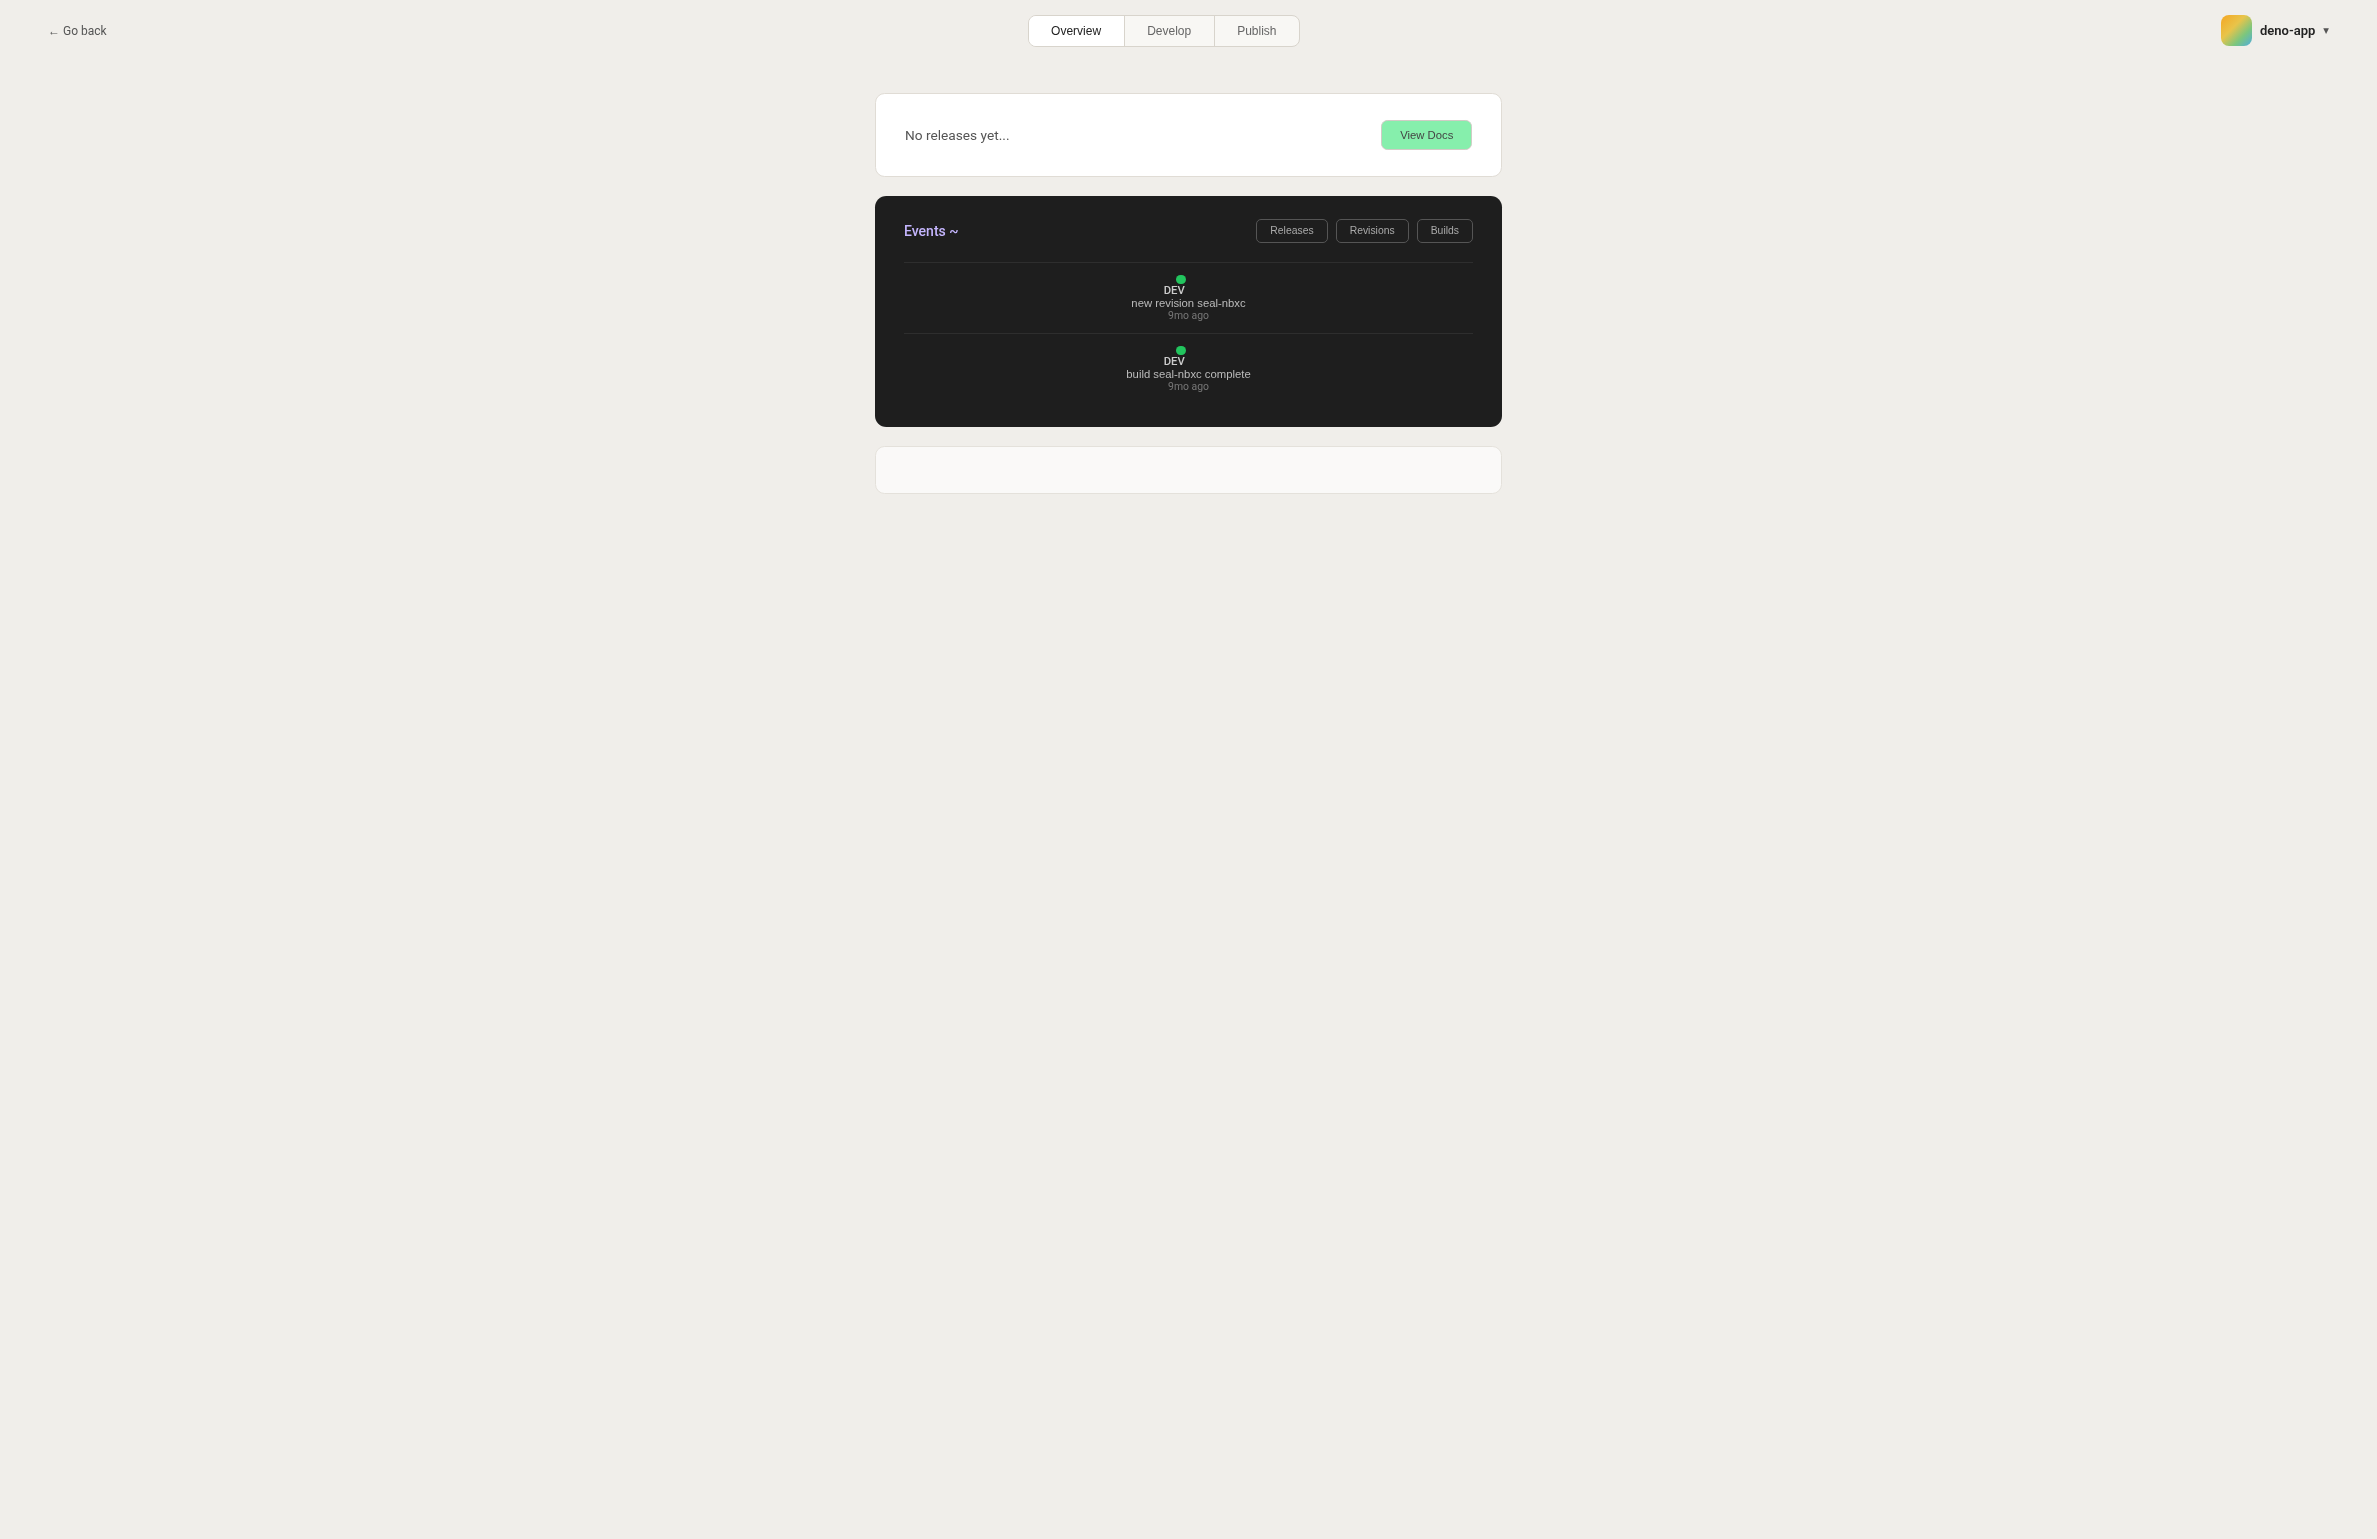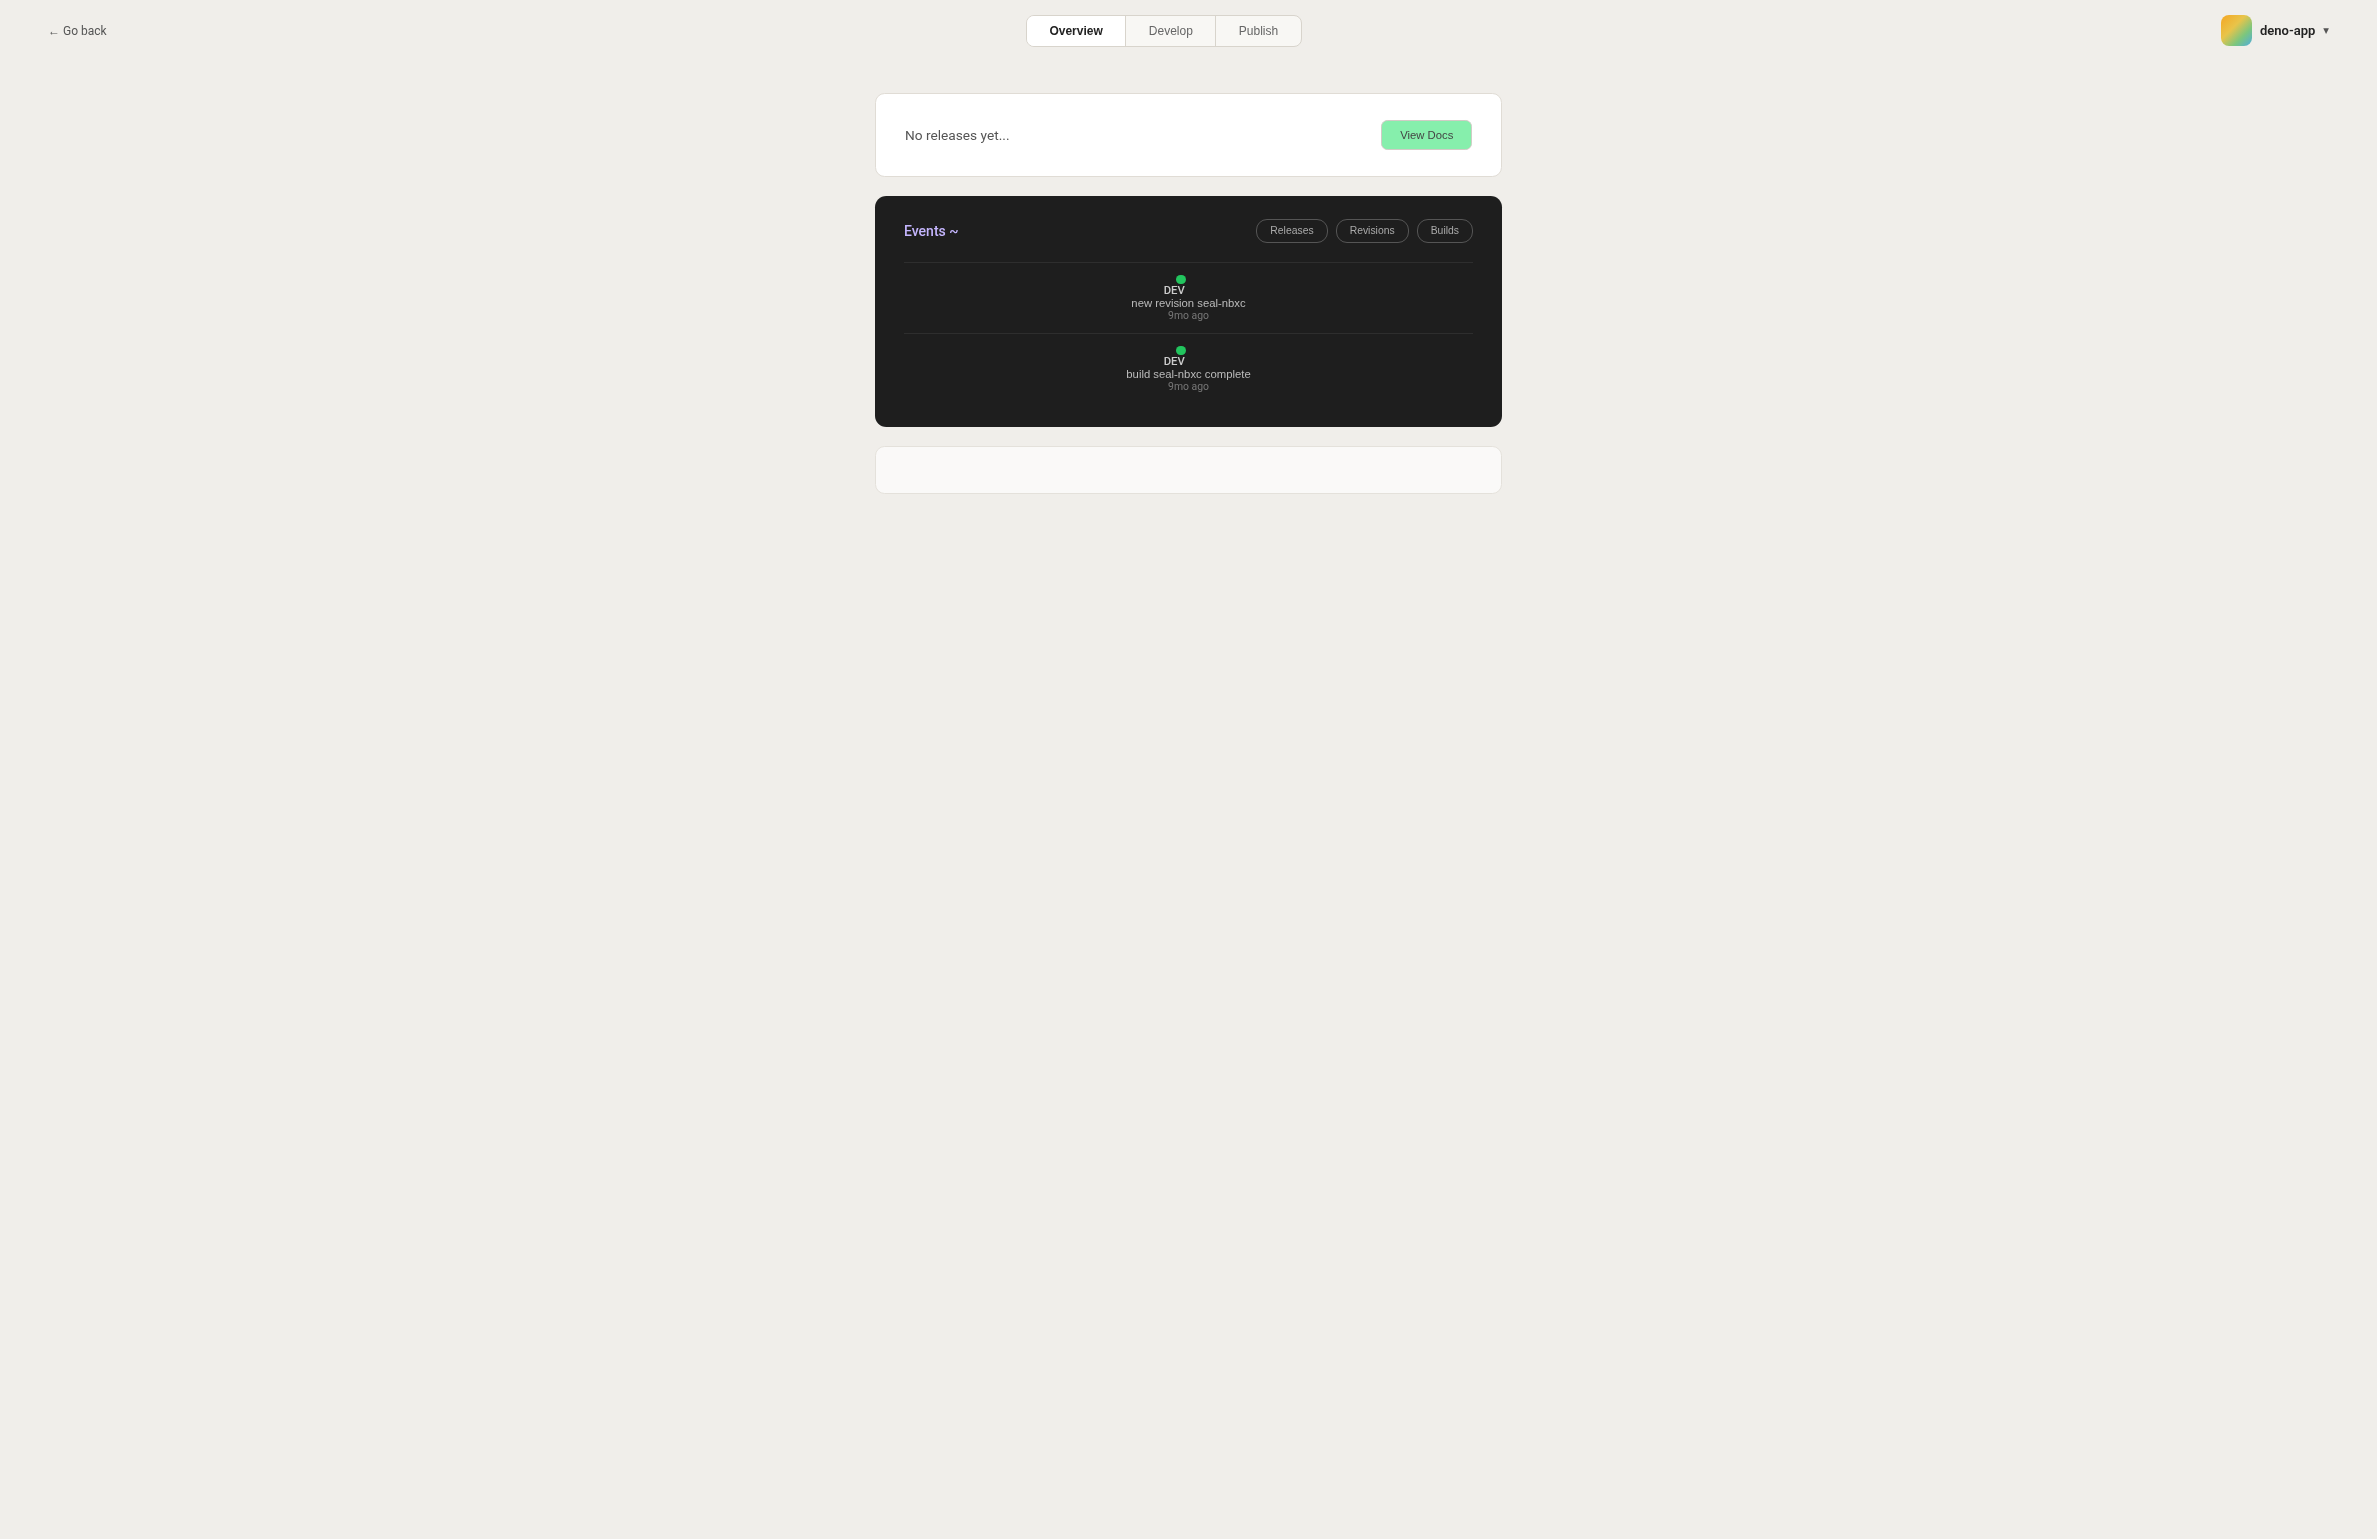--- a/index.html
+++ b/index.html
@@ -52,21 +52,21 @@
       border-right: 1.2px solid #d8d4cc;
     }
 
     .nav-tab:last-child {
       border-right: none;
     }
 
     .nav-tab.active {
       background: #ffffff;
       color: #222;
-      font-weight: 700;
+      font-weight: 400;
     }
 
     .app-identity {
       display: flex;
       align-items: center;
       gap: 8px;
       cursor: pointer;
     }
 
     .app-icon {
@@ -146,21 +146,21 @@
 
     .events-filter-btns {
       display: flex;
       gap: 8px;
     }
 
     .filter-btn {
       padding: 5.6px 13px;
       background: transparent;
       border: 1.2px solid #555;
-      border-radius: 11px;
+      border-radius: 5px;
       font-size: 10.4px;
       color: #aaa;
       cursor: pointer;
       transition: background 0.15s, border-color 0.15s;
     }
 
     
     .event-row {
       display: flex;
       align-items: center;

